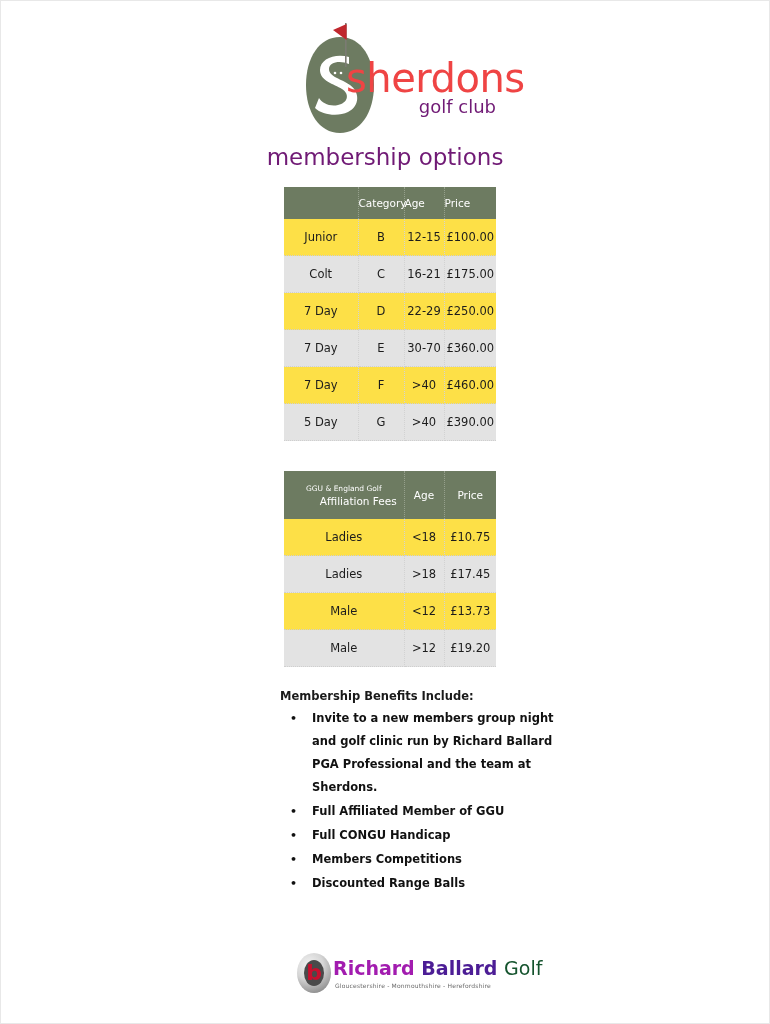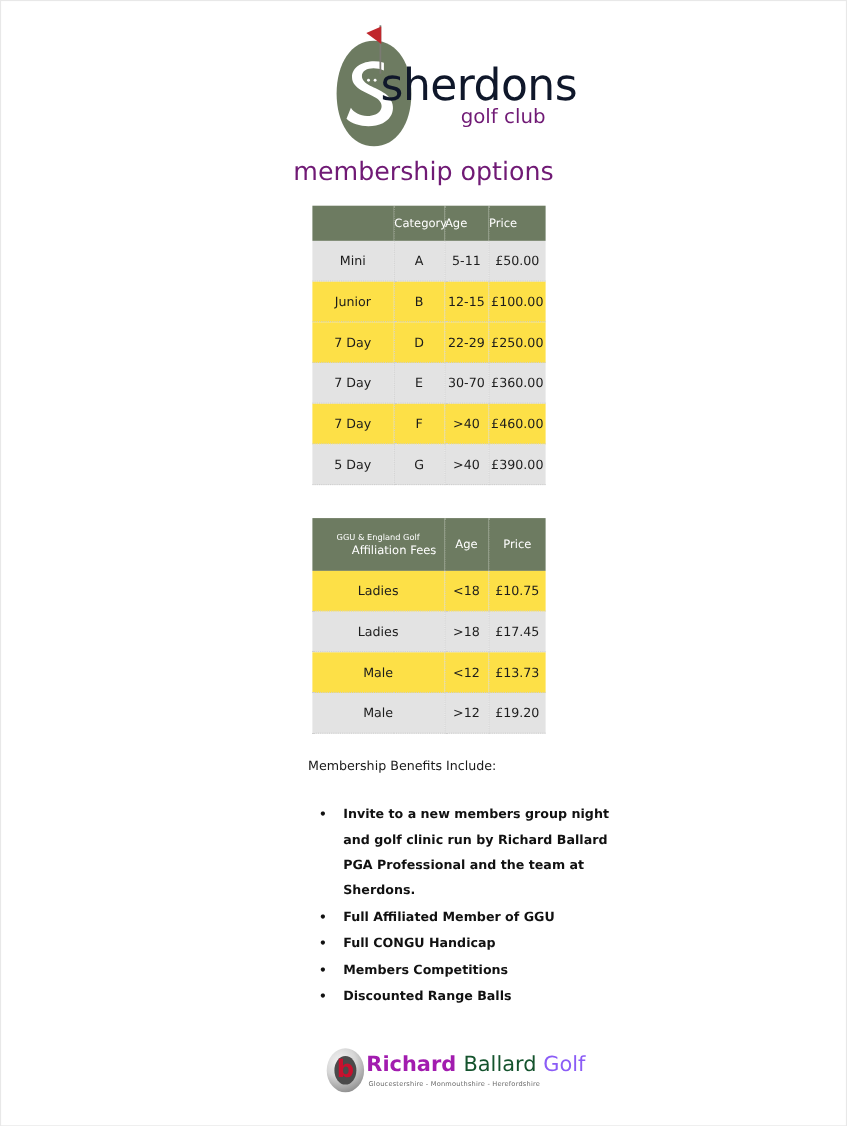--- a/index.html
+++ b/index.html
@@ -45,21 +45,21 @@
     left: 345px;
     top: 48px;
     width: 300px;
     height: 80px;
   }
   .brand-name {
     font-family: "DejaVu Sans", sans-serif;
     font-size: 40px;
     line-height: 42px;
     letter-spacing: -0.5px;
-    color: #0f172a;
+    color: #ef4444;
     font-weight: 400;
   }
   .brand-sub {
     font-family: "DejaVu Sans", sans-serif;
     font-size: 18px;
     line-height: 20px;
     color: #701a75;
     text-align: right;
     width: 148px;
     margin-top: -2px;
@@ -155,21 +155,22 @@
   .benefits {
     position: absolute;
     left: 279px;
     top: 688px;
     width: 300px;
     font-family: "DejaVu Sans", sans-serif;
   }
   .benefits-title {
     font-size: 11.5px;
     color: #1a1a1a;
-    margin-bottom: 26px;
+    margin-bottom: 4px;
+    font-weight: bold;
   }
   .blist {
     list-style: none;
     margin: 0;
     padding: 0;
   }
   .blist li {
     position: relative;
     padding-left: 32px;
     font-size: 11.5px;
@@ -225,22 +226,22 @@
   }
   .rb-words {
     position: absolute;
     left: 36px;
     top: 6px;
     font-family: "DejaVu Sans", sans-serif;
     font-size: 19px;
     white-space: nowrap;
   }
   .rb-words .w1 { color: #a21caf; font-weight: bold; }
-  .rb-words .w2 { color: #14532d; font-weight: normal; }
-  .rb-words .w3 { color: #8b5cf6; font-weight: normal; }
+  .rb-words .w2 { color: #4c1d95; font-weight: bold; }
+  .rb-words .w3 { color: #14532d; font-weight: normal; }
   .rb-tag {
     position: absolute;
     left: 38px;
     top: 31px;
     font-family: "DejaVu Sans", sans-serif;
     font-size: 6px;
     color: #6a6a6a;
     letter-spacing: 0.2px;
     white-space: nowrap;
   }
@@ -286,31 +287,31 @@
       </colgroup>
       <thead>
         <tr class="hdr-row">
           <th class="blank"></th>
           <th>Category</th>
           <th>Age</th>
           <th>Price</th>
         </tr>
       </thead>
       <tbody>
-        <tr class="body-row shade">
-          <td>Mini</td>
-          <td>A</td>
-          <td>5-11</td>
-          <td>£50.00</td>
-        </tr>
         <tr class="body-row plain">
           <td>Junior</td>
           <td>B</td>
           <td>12-15</td>
           <td>£100.00</td>
+        </tr>
+        <tr class="body-row shade">
+          <td>Colt</td>
+          <td>C</td>
+          <td>16-21</td>
+          <td>£175.00</td>
         </tr>
         <tr class="body-row plain">
           <td>7 Day</td>
           <td>D</td>
           <td>22-29</td>
           <td>£250.00</td>
         </tr>
         <tr class="body-row shade">
           <td>7 Day</td>
           <td>E</td>

